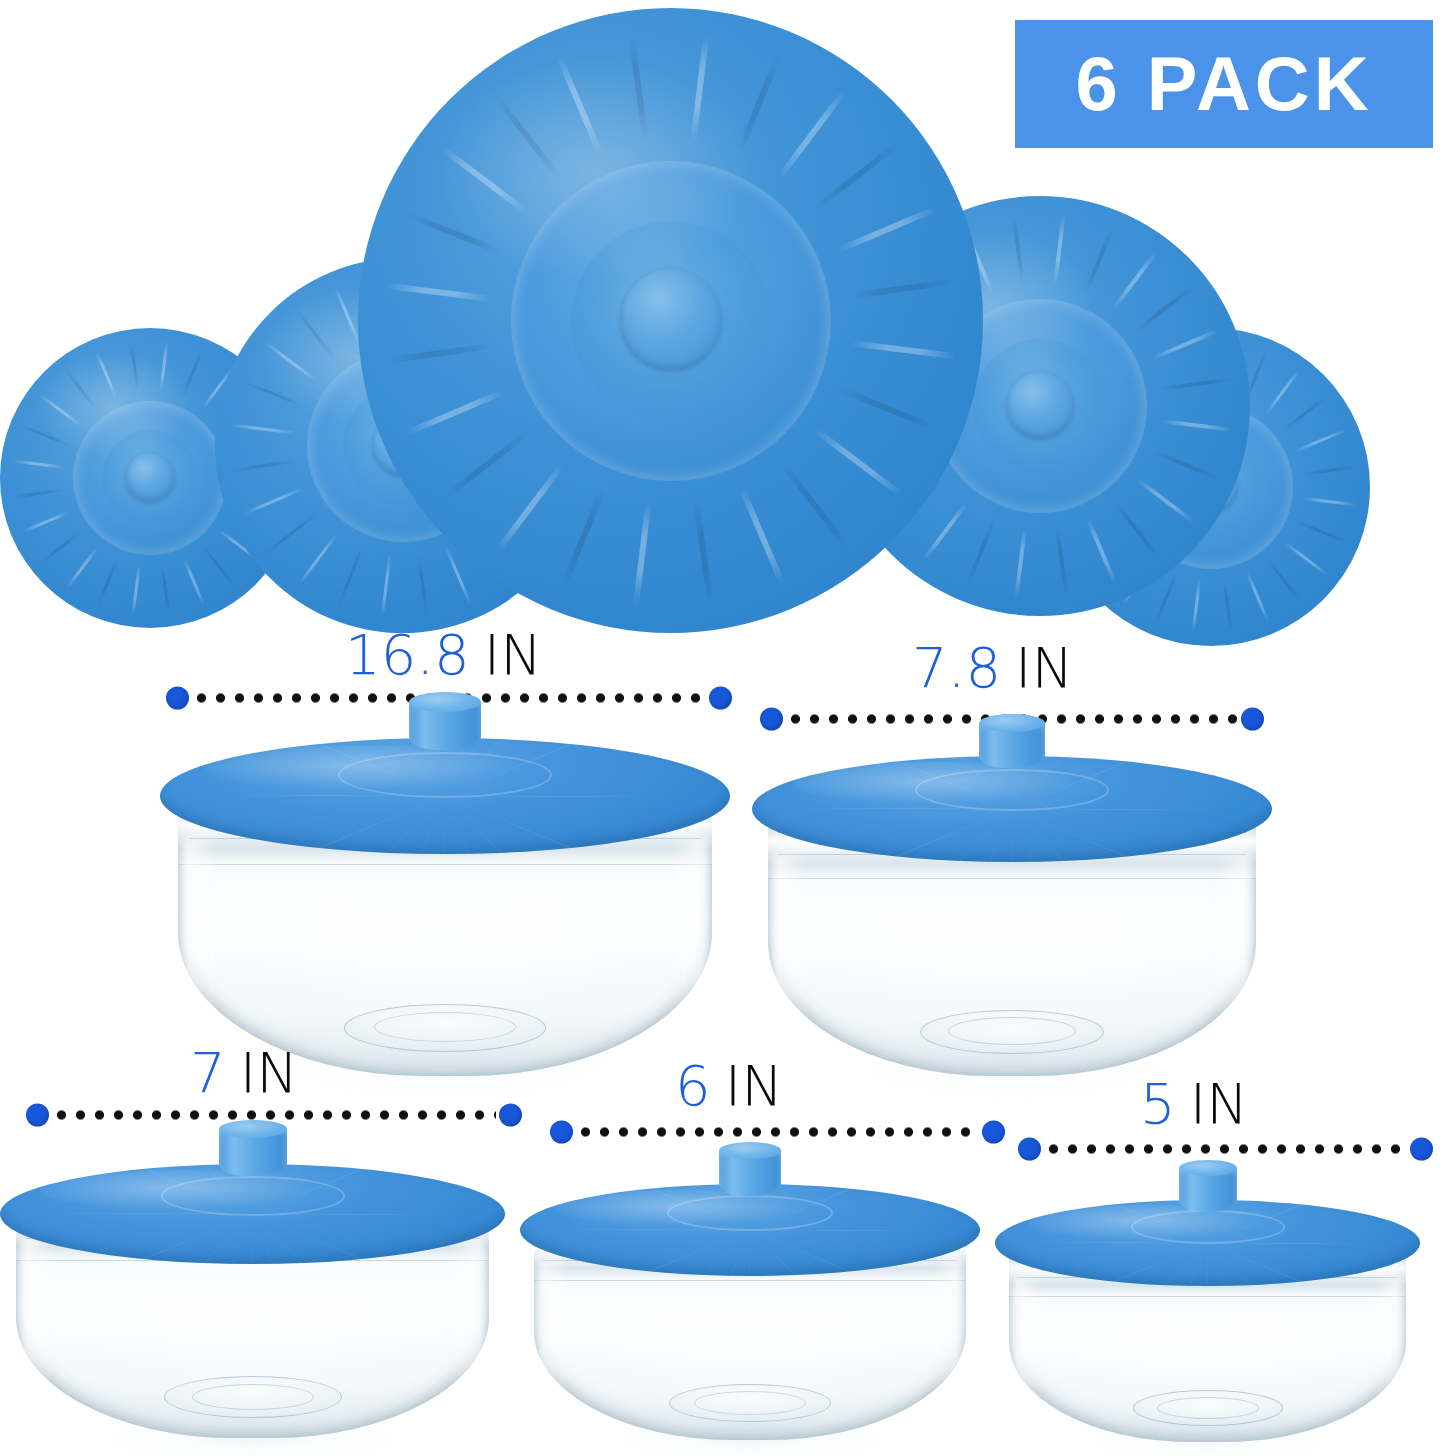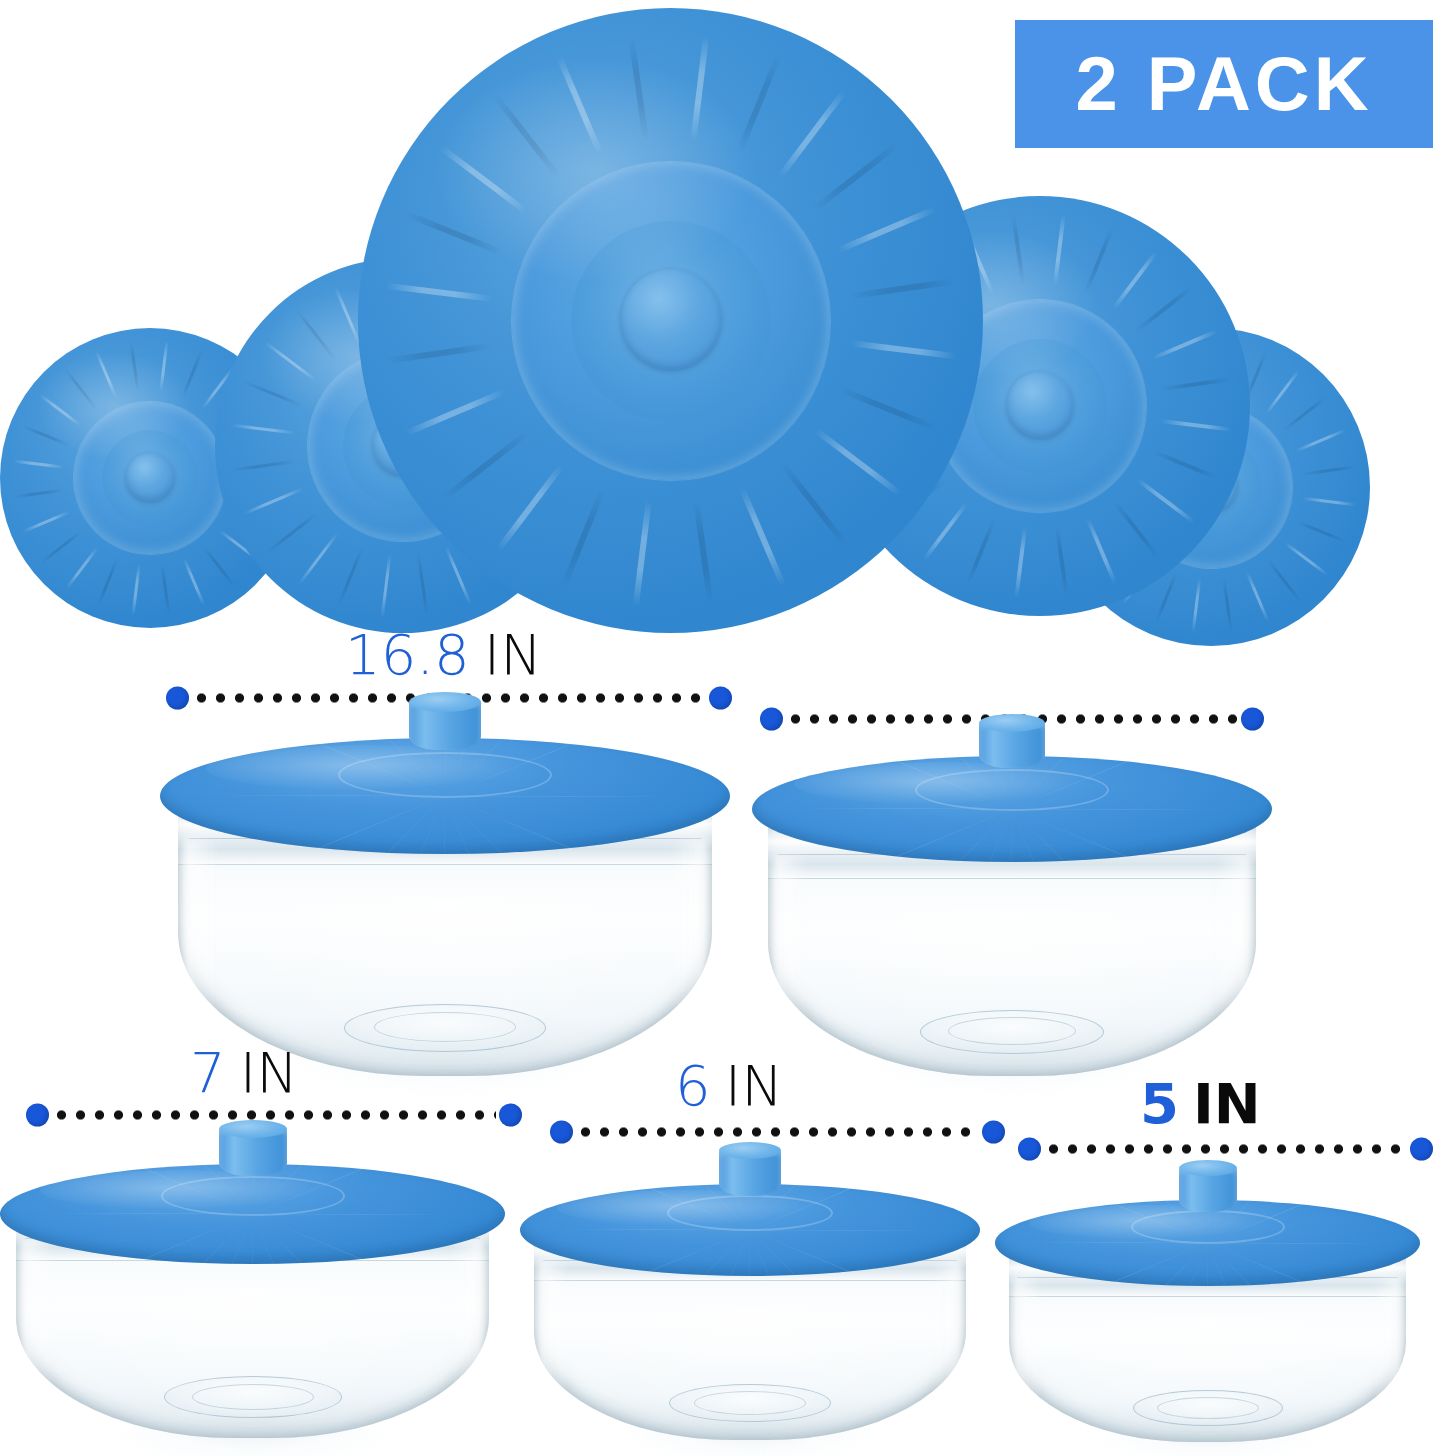--- a/index.html
+++ b/index.html
@@ -619,36 +619,39 @@
         </div>
 
     <div class="hubring" style="width:318px;height:318px;"></div>
         <div class="hubcone" style="width:200px;height:200px;"></div>
         <div class="knob" style="width:100px;height:100px;"></div>
         <div class="gloss"></div>
       </div>
   </div>
 
   <div class="badge">
-    <span>2 PACK</span>
+    <span>6 PACK</span>
   </div>
 
   <div class="dimline" style="left:166px;top:686px;width:566px;">
     <div class="cap l"></div>
     <div class="dots"></div>
     <div class="cap r"></div>
   </div>
   <div class="dimlabel" style="left:345px;top:627px;font-size:56px;">
     <span class="num">16.8</span><span class="unit" style="padding-left:14px;">IN</span>
   </div>
 
   <div class="dimline" style="left:760px;top:707px;width:504px;">
     <div class="cap l"></div>
     <div class="dots"></div>
     <div class="cap r"></div>
+  </div>
+  <div class="dimlabel" style="left:912px;top:640px;font-size:56px;">
+    <span class="num">7.8</span><span class="unit" style="padding-left:14px;">IN</span>
   </div>
 
   <div class="bowlset" style="left:160px;top:716px;width:570px;height:360px;">
     <div class="bowl-reflection" style="bottom:-18px;width:330px;height:54px;"></div>
     <div class="bowl-glass" style="left:18px;right:18px;height:288px;">
       <div class="rimband" style="height:76px;"></div>
       <div class="rimline" style="top:26px;"></div>
       <div class="rimline" style="top:50px;"></div>
       <div class="bodyshade"></div>
       <div class="sideglow" style="left:6px;"></div>
@@ -738,21 +741,21 @@
   </div>
   <div class="dimlabel" style="left:675px;top:1058px;font-size:56px;">
     <span class="num">6</span><span class="unit" style="padding-left:14px;">IN</span>
   </div>
 
   <div class="dimline" style="left:1018px;top:1137px;width:415px;">
     <div class="cap l"></div>
     <div class="dots"></div>
     <div class="cap r"></div>
   </div>
-  <div class="dimlabel" style="left:1140px;top:1076px;font-size:56px;font-weight:bold;">
+  <div class="dimlabel" style="left:1140px;top:1076px;font-size:56px;">
     <span class="num">5</span><span class="unit" style="padding-left:14px;">IN</span>
   </div>
 
   <div class="bowlset" style="left:0px;top:1150px;width:505px;height:306px;">
     <div class="bowl-reflection" style="bottom:-10px;width:290px;height:48px;"></div>
     <div class="bowl-glass" style="left:16px;right:16px;height:242px;bottom:18px;">
       <div class="rimband" style="height:64px;"></div>
       <div class="rimline" style="top:22px;"></div>
       <div class="rimline" style="top:42px;"></div>
       <div class="bodyshade"></div>

